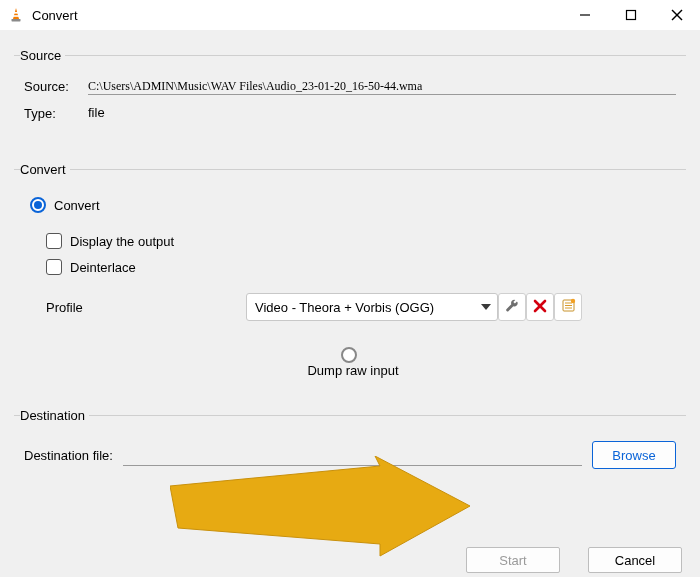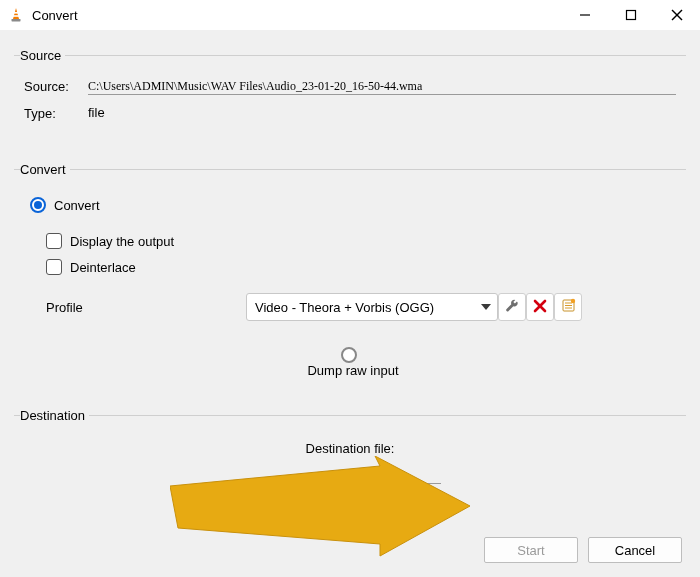--- a/index.html
+++ b/index.html
@@ -111,43 +111,43 @@
   .select .caret {
     width:0;height:0;border-left:5px solid transparent;border-right:5px solid transparent;border-top:6px solid #3a3a3a;
   }
   .tool-btn {
     width: 28px; height: 28px;
     background: #fff;
     border: 1px solid #d0d0d0;
     border-radius: 3px;
     display:flex;align-items:center;justify-content:center;
   }
-  .dest-row { display:flex; align-items:center; gap:10px; margin: 4px 0 2px 0; flex-direction: column;}
+  .dest-row { display:flex; align-items:center; gap:10px; margin: 4px 0 2px 0;}
   .dest-lbl { white-space: nowrap; }
   .dest-input {
     flex:1;
     border:none;
     border-bottom:1px solid #9a9a9a;
     background:transparent;
     height:22px;
     outline:none;
   }
   .browse-btn {
     width: 84px; height: 28px;
     border: 1.5px solid #0a64d8;
     background: #fdfdfd;
     border-radius: 3px;
     color:#0a64d8;
     display:flex;align-items:center;justify-content:center;
     font-size:13px;
   }
   .footer {
     position: absolute;
-    bottom: 14px; right: 18px;
-    display: flex; gap: 10px;
+    bottom: 4px; right: 18px;
+    display: flex; gap: 28px;
   }
   .btn {
     width: 94px; height: 26px;
     border: 1px solid #bdbdbd;
     background: #fdfdfd;
     border-radius: 2px;
     display:flex;align-items:center;justify-content:center;
     font-size:13px;
   }
   .btn.disabled { color:#9a9a9a; }

